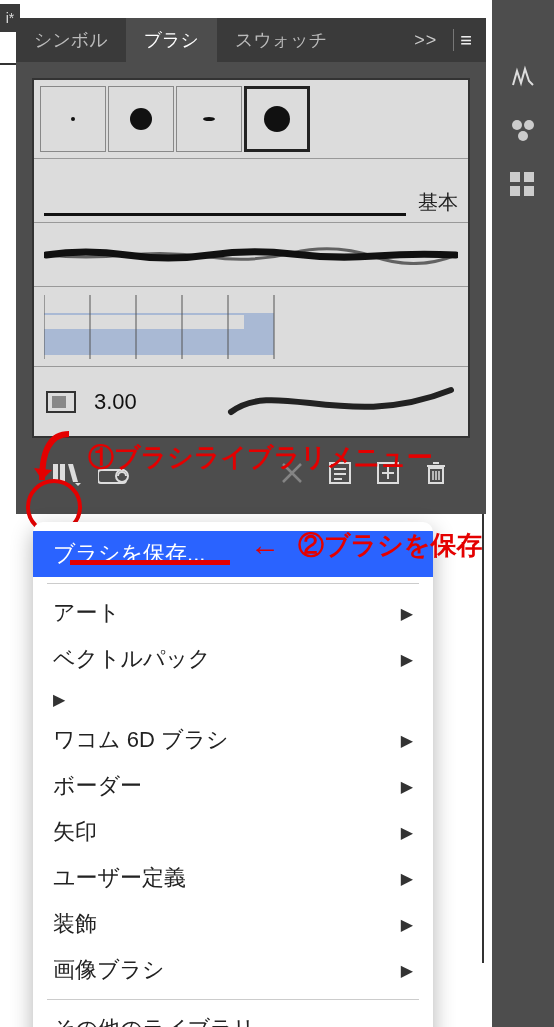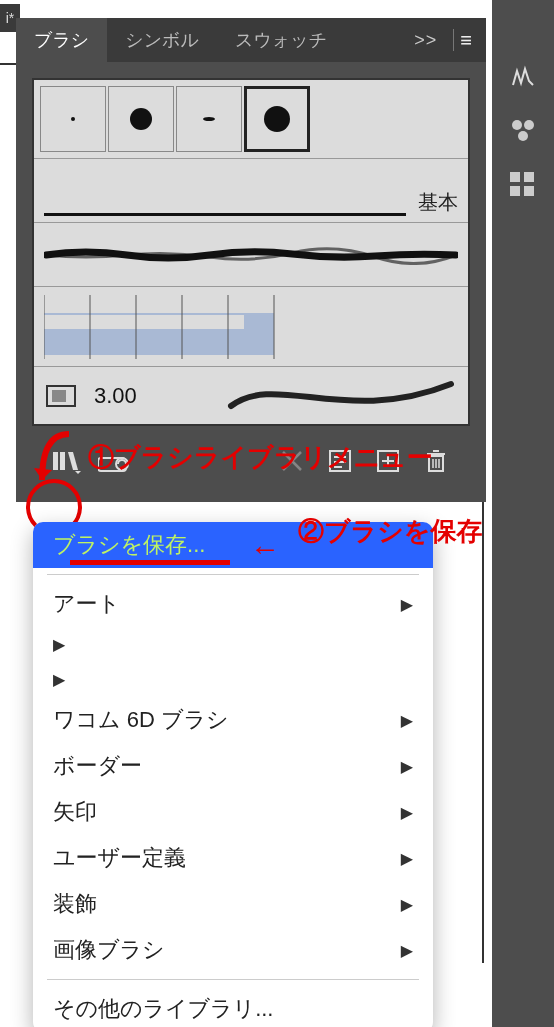--- a/index.html
+++ b/index.html
@@ -26,37 +26,37 @@
   .thumb-row { display: flex; align-items: flex-start; gap: 2px; padding: 6px; }
   .thumb { width: 66px; height: 66px; background: #dcdcdc; border: 1px solid #888; display: flex; align-items: center; justify-content: center; }
   .thumb.selected { border: 3px solid #222; }
 
   .stroke-row { display: flex; align-items: flex-end; gap: 12px; padding: 6px 10px; border-top: 1px solid #999; height: 64px; }
   .stroke-line-basic { flex: 1; height: 3px; background: #111; }
   .stroke-label { font-size: 20px; color: #222; }
 
   .stroke-row2 { border-top: 1px solid #999; height: 64px; display: flex; align-items: center; padding: 0 10px; }
   .stroke-row3 { border-top: 1px solid #999; height: 80px; padding: 8px 10px 6px; }
-  .stroke-row4 { border-top: 1px solid #999; height: 58px; display: flex; align-items: center; gap: 12px; padding: 0 12px; }
+  .stroke-row4 { border-top: 1px solid #999; height: 70px; display: flex; align-items: center; gap: 12px; padding: 0 12px; }
 
   .cal-icon { width: 30px; height: 22px; border: 2px solid #333; position: relative; }
   .cal-icon::before { content: ""; position: absolute; left: 4px; top: 3px; width: 14px; height: 12px; background: #888; }
   .val-text { font-size: 22px; color: #111; margin-left: 6px; }
 
   .footer-bar { height: 50px; margin-top: 10px; display: flex; align-items: center; padding: 0 14px; gap: 8px; }
   .icon-slot { width: 40px; height: 36px; display: flex; align-items: center; justify-content: center; color: #ddd; }
 
   .library-circle { position: absolute; left: 26px; top: 479px; width: 56px; height: 56px; border: 4px solid #e40000; border-radius: 50%; pointer-events: none; }
 
   .annot { position: absolute; color: #e40000; font-weight: bold; font-size: 26px; white-space: nowrap; pointer-events: none; }
   .arrow-svg { position: absolute; pointer-events: none; }
 
   .dropdown { position: absolute; left: 33px; top: 522px; width: 400px; background: #fff; border-radius: 10px; box-shadow: 0 8px 22px rgba(0,0,0,.3); overflow: hidden; }
   .dd-item { display: flex; align-items: center; justify-content: space-between; padding: 8px 20px; font-size: 22px; color: #222; cursor: default; }
-  .dd-item.selected { background: #2a63ff; color: #bef264; }
+  .dd-item.selected { background: #2a63ff; color: #ffffff; margin-top: 9px; }
   .dd-item .arrow-r { font-size: 16px; color: #333; }
   .dd-sep { height: 1px; background: #ccc; margin: 6px 14px; }
 
   .underline-red { position: absolute; left: 70px; top: 560px; width: 160px; height: 5px; background: #e40000; }
 
   .side-icon { position: absolute; right: 10px; width: 42px; height: 42px; display: flex; align-items: center; justify-content: center; color: #ddd; }
 </style>
 </head>
 <body>
 
@@ -82,22 +82,22 @@
     <svg width="30" height="30" viewBox="0 0 30 30">
       <rect x="2" y="2" width="10" height="10" fill="#ccc"></rect>
         <rect x="16" y="2" width="10" height="10" fill="#ccc"></rect>
       <rect x="2" y="16" width="10" height="10" fill="#ccc"></rect>
         <rect x="16" y="16" width="10" height="10" fill="#ccc"></rect>
     </svg>
   </div>
 
   <div class="panel">
     <div class="tabs">
+      <div class="tab">シンボル</div>
       <div class="tab active">ブラシ</div>
-      <div class="tab">シンボル</div>
       <div class="tab">スウォッチ</div>
       <div class="tabs-spacer"></div>
       <div class="tabs-more">&gt;&gt;</div>
       <div class="tabs-divider"></div>
       <div class="tabs-menu">≡</div>
     </div>
 
     <div class="panel-body">
       <div class="brush-area">
         <div class="thumb-row">
@@ -221,20 +221,21 @@
   <div class="dropdown">
     <div class="dd-item selected">
       <span>ブラシを保存...</span>
     </div>
     <div class="dd-sep"></div>
     <div class="dd-item">
         <span>アート</span>
         <span class="arrow-r">▶</span>
       </div>
     <div class="dd-item">
+        <span>ベクトルパック</span>
         <span class="arrow-r">▶</span>
       </div>
     <div class="dd-item">
         <span class="arrow-r">▶</span>
       </div>
     <div class="dd-item">
         <span>ワコム 6D ブラシ</span>
         <span class="arrow-r">▶</span>
       </div>
     <div class="dd-item">
@@ -260,15 +261,15 @@
     <div class="dd-sep"></div>
     <div class="dd-item">
         <span>その他のライブラリ...</span>
       </div>
 
   </div>
 
   <div class="underline-red"></div>
 
   <div class="annot" style="left:250px;top:528px;font-size:30px;">←</div>
-  <div class="annot" style="left:298px;top:514px;">②ブラシを保存</div>
+  <div class="annot" style="left:298px;top:528px;">②ブラシを保存</div>
 
 </div>
 
 </body></html>

